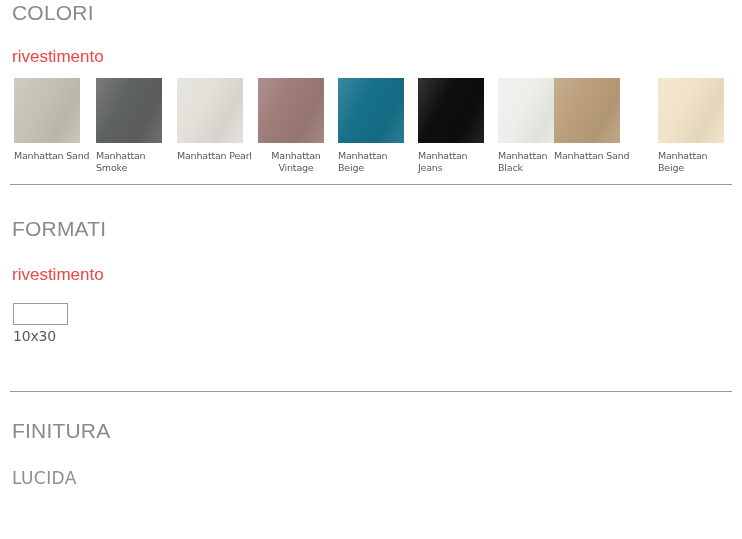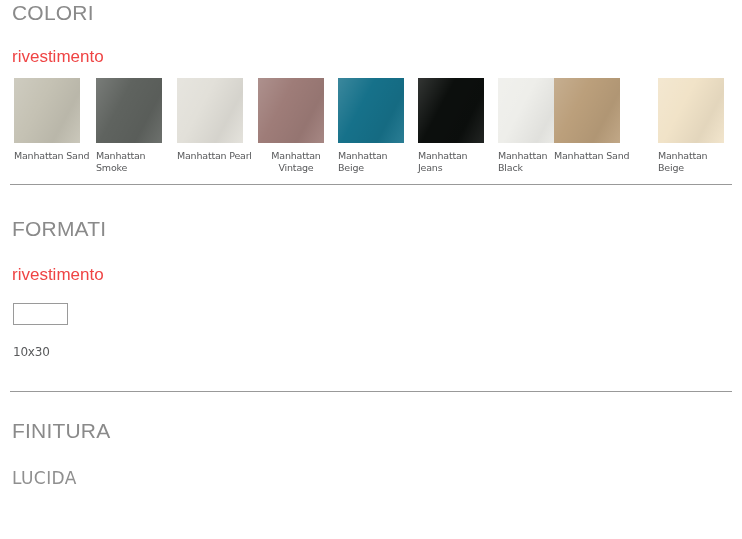--- a/index.html
+++ b/index.html
@@ -93,22 +93,22 @@
 
   .format-row { position: absolute; left: 0; top: 303px; }
   .format-cell { width: 90px; }
   .format-chip {
     width: 55px;
     height: 22px;
     border: 1px solid #9a9a9a;
     background: #ffffff;
   }
   .format-label {
-    margin-top: 21px;
-    font-size: 12px;
+    margin-top: 5px;
+    font-size: 14px;
     line-height: 12px;
     color: #58595b;
     font-family: "DejaVu Sans", sans-serif;
     letter-spacing: -0.2px;
   }
 
   
   #finitura-title { position: absolute; left: 0; top: 420px; }
   .finish-value {
     position: absolute;

